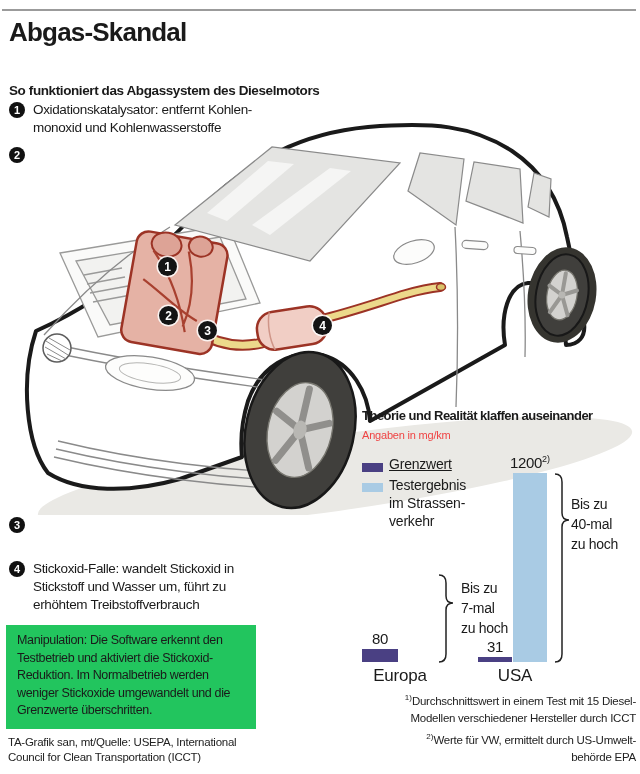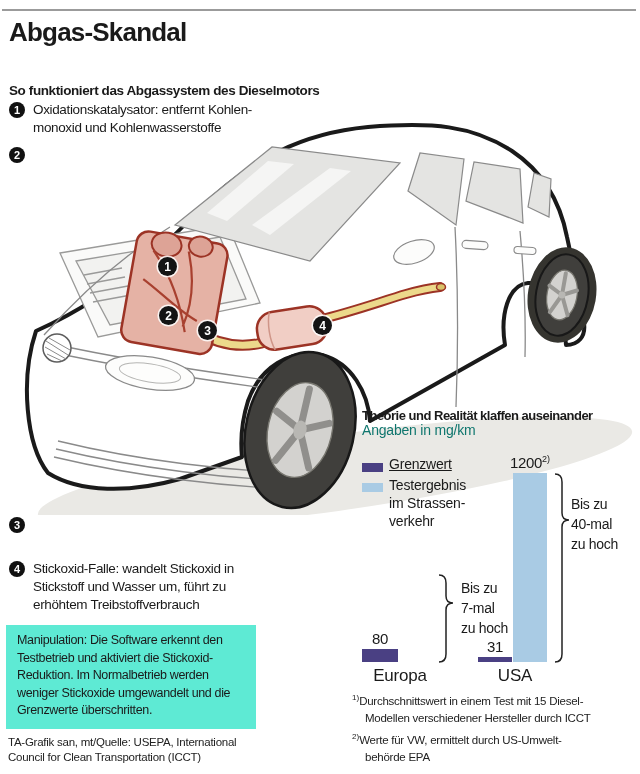--- a/index.html
+++ b/index.html
@@ -35,21 +35,21 @@
     font-size:12px;font-weight:bold;display:flex;align-items:center;justify-content:center;
     box-shadow:0 0 0 1.5px rgba(255,255,255,.85);letter-spacing:0;
   }
   #car-badge-1{left:158px;top:257px;}
   #car-badge-2{left:159px;top:306px;}
   #car-badge-3{left:198px;top:321px;}
   #car-badge-4{left:313px;top:316px;}
 
   #chart{left:360px;top:406px;width:280px;height:294px;z-index:2;}
   #chart-title{left:2px;top:2px;font-size:13px;font-weight:bold;white-space:nowrap;letter-spacing:-0.5px;}
-  #chart-units{left:2px;top:16px;font-size:14px;color:#0f766e;}
+  #chart-units{left:2px;top:23px;font-size:11px;color:#ef4444;}
   .legend-chip{width:21px;height:9px;}
   #legend-chip-0{left:2px;top:57px;}
   #legend-chip-1{left:2px;top:77px;}
   #legend-label-0{left:29px;top:50px;font-size:14px;text-decoration:underline;}
   #legend-label-1{left:29px;top:70px;font-size:14px;line-height:18px;}
   .bar-group{position:absolute;bottom:38px;display:flex;flex-direction:column;align-items:center;}
   #bar-group-0{left:2px;width:36px;}
   #bar-group-1{left:41px;width:34px;}
   #bar-group-2{left:118px;width:34px;}
   #bar-group-3{left:153px;width:34px;justify-content:flex-end;}
@@ -60,21 +60,21 @@
   #cat-label-0{left:0px;width:80px;}
   #cat-label-1{left:115px;width:80px;}
   .brace{position:absolute;}
   #brace-0{left:76px;top:168px;}
   #brace-1{left:192px;top:67px;}
   .annotation{font-size:14px;line-height:20px;letter-spacing:-0.3px;}
   #annotation-0{left:101px;top:172px;}
   #annotation-1{left:211px;top:88px;}
 
   #footnotes{left:352px;top:689px;width:284px;font-size:11.5px;line-height:17.5px;color:#222;letter-spacing:-0.25px;}
-  .fn{padding-left:13px;text-indent:-13px;}
+  .fn{padding-left:13px;text-indent:-13px;text-align:right;}
   .fn sup{font-size:8px;letter-spacing:0;}
 
   #manipulation-box{left:6px;top:625px;width:250px;padding:7px 11px 9px 11px;box-sizing:border-box;}
   #manipulation-text{font-size:12.5px;line-height:17.6px;letter-spacing:-0.35px;}
 
   #credit{left:8px;top:735px;width:330px;font-size:11.5px;line-height:15px;color:#222;letter-spacing:-0.25px;}
 </style>
 </head>
 <body>
 
@@ -235,21 +235,21 @@
 zu hoch</div>
 </div>
 
 <div id="footnotes" class="abs">
   <div class="fn pre"><sup>1)</sup><span>Durchschnittswert in einem Test mit 15 Diesel-
 Modellen verschiedener Hersteller durch ICCT</span></div>
   <div class="fn pre"><sup>2)</sup><span>Werte für VW, ermittelt durch US-Umwelt-
 behörde EPA</span></div>
 </div>
 
-<div id="manipulation-box" class="abs" style="background: #5eead4;">
+<div id="manipulation-box" class="abs" style="background: #22c55e;">
   <div id="manipulation-text" class="pre">Manipulation: Die Software erkennt den
 Testbetrieb und aktiviert die Stickoxid-
 Reduktion. Im Normalbetrieb werden
 weniger Stickoxide umgewandelt und die
 Grenzwerte überschritten.</div>
 </div>
 
 <div id="credit" class="abs pre">TA-Grafik san, mt/Quelle: USEPA, International
 Council for Clean Transportation (ICCT)</div>
 

